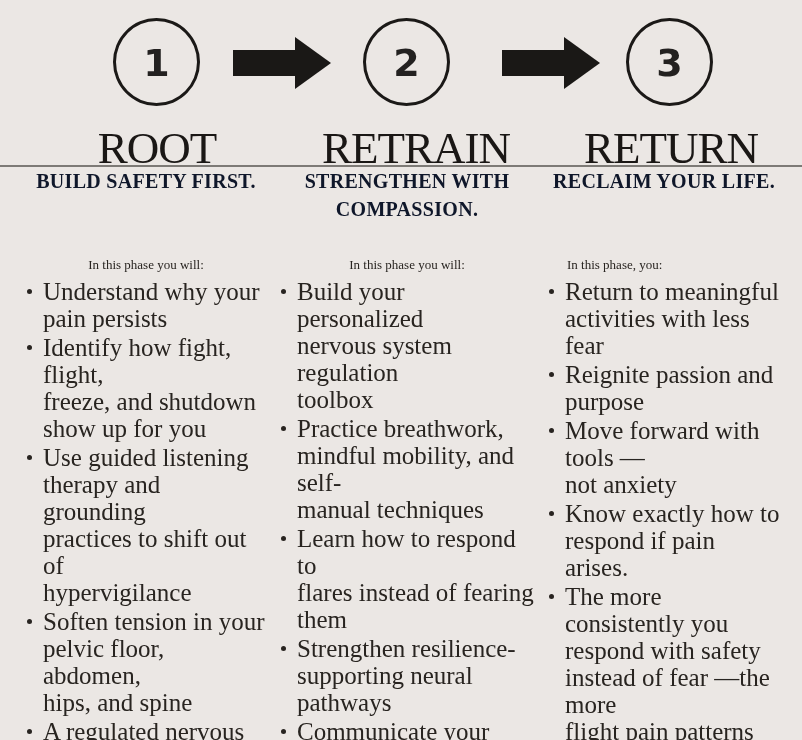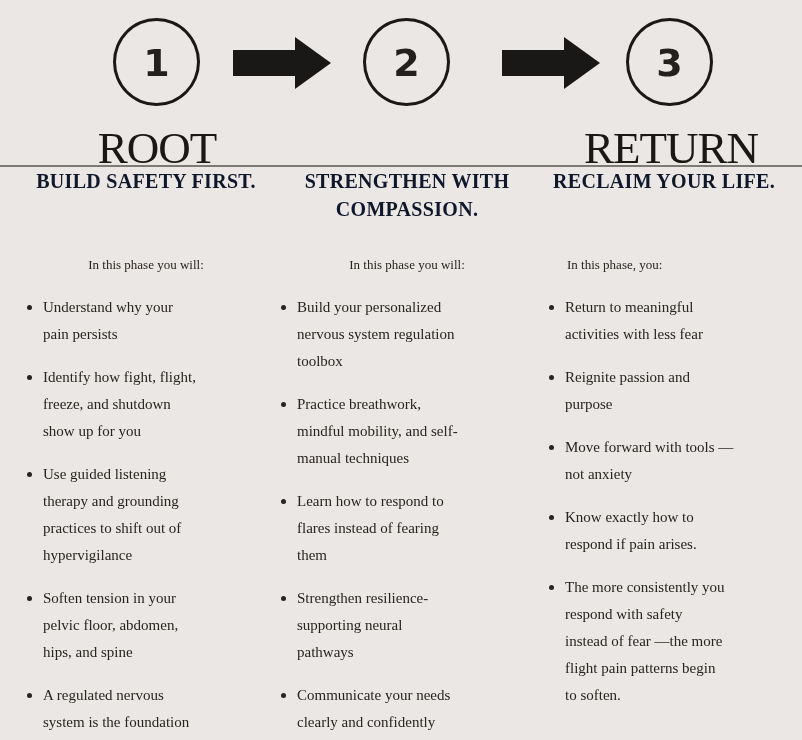--- a/index.html
+++ b/index.html
@@ -81,25 +81,24 @@
     text-align: center;
   }
   .col:nth-child(3) .col-intro { text-align: left; padding-left: 20px; }
   ul.bullets {
     margin: 0; padding: 0;
     list-style: none;
   }
   ul.bullets li {
     position: relative;
     padding-left: 18px;
-    font-size: 15px;
+    font-size: 25px;
     line-height: 27px;
     margin-bottom: 2px;
     white-space: pre-line;
-    margin-top: 16px;
   }
   ul.bullets li::before {
     content: "";
     position: absolute;
     left: 2px; top: 11px;
     width: 5px; height: 5px;
     border-radius: 50%;
     background: #282420;
   }
 </style>
@@ -126,20 +125,21 @@
     <svg class="arrow arrow-2" viewBox="0 0 98 52">
       <rect x="0" y="13" width="62" height="26" fill="#1a1816"></rect>
       <polygon points="62,0 98,26 62,52" fill="#1a1816"></polygon>
     </svg>
 
     <div class="step-circle circle-3">
       <span class="num">3</span>
     </div>
 
     <div class="step-label label-1">ROOT</div>
+    <div class="step-label label-2">RETRAIN</div>
     <div class="step-label label-3">RETURN</div>
   </div>
 
   <div class="main">
 
     <div class="col">
       <div class="col-heading">BUILD SAFETY FIRST.</div>
       <div class="col-intro">In this phase you will:</div>
       <ul class="bullets">
         <li>Understand why your

